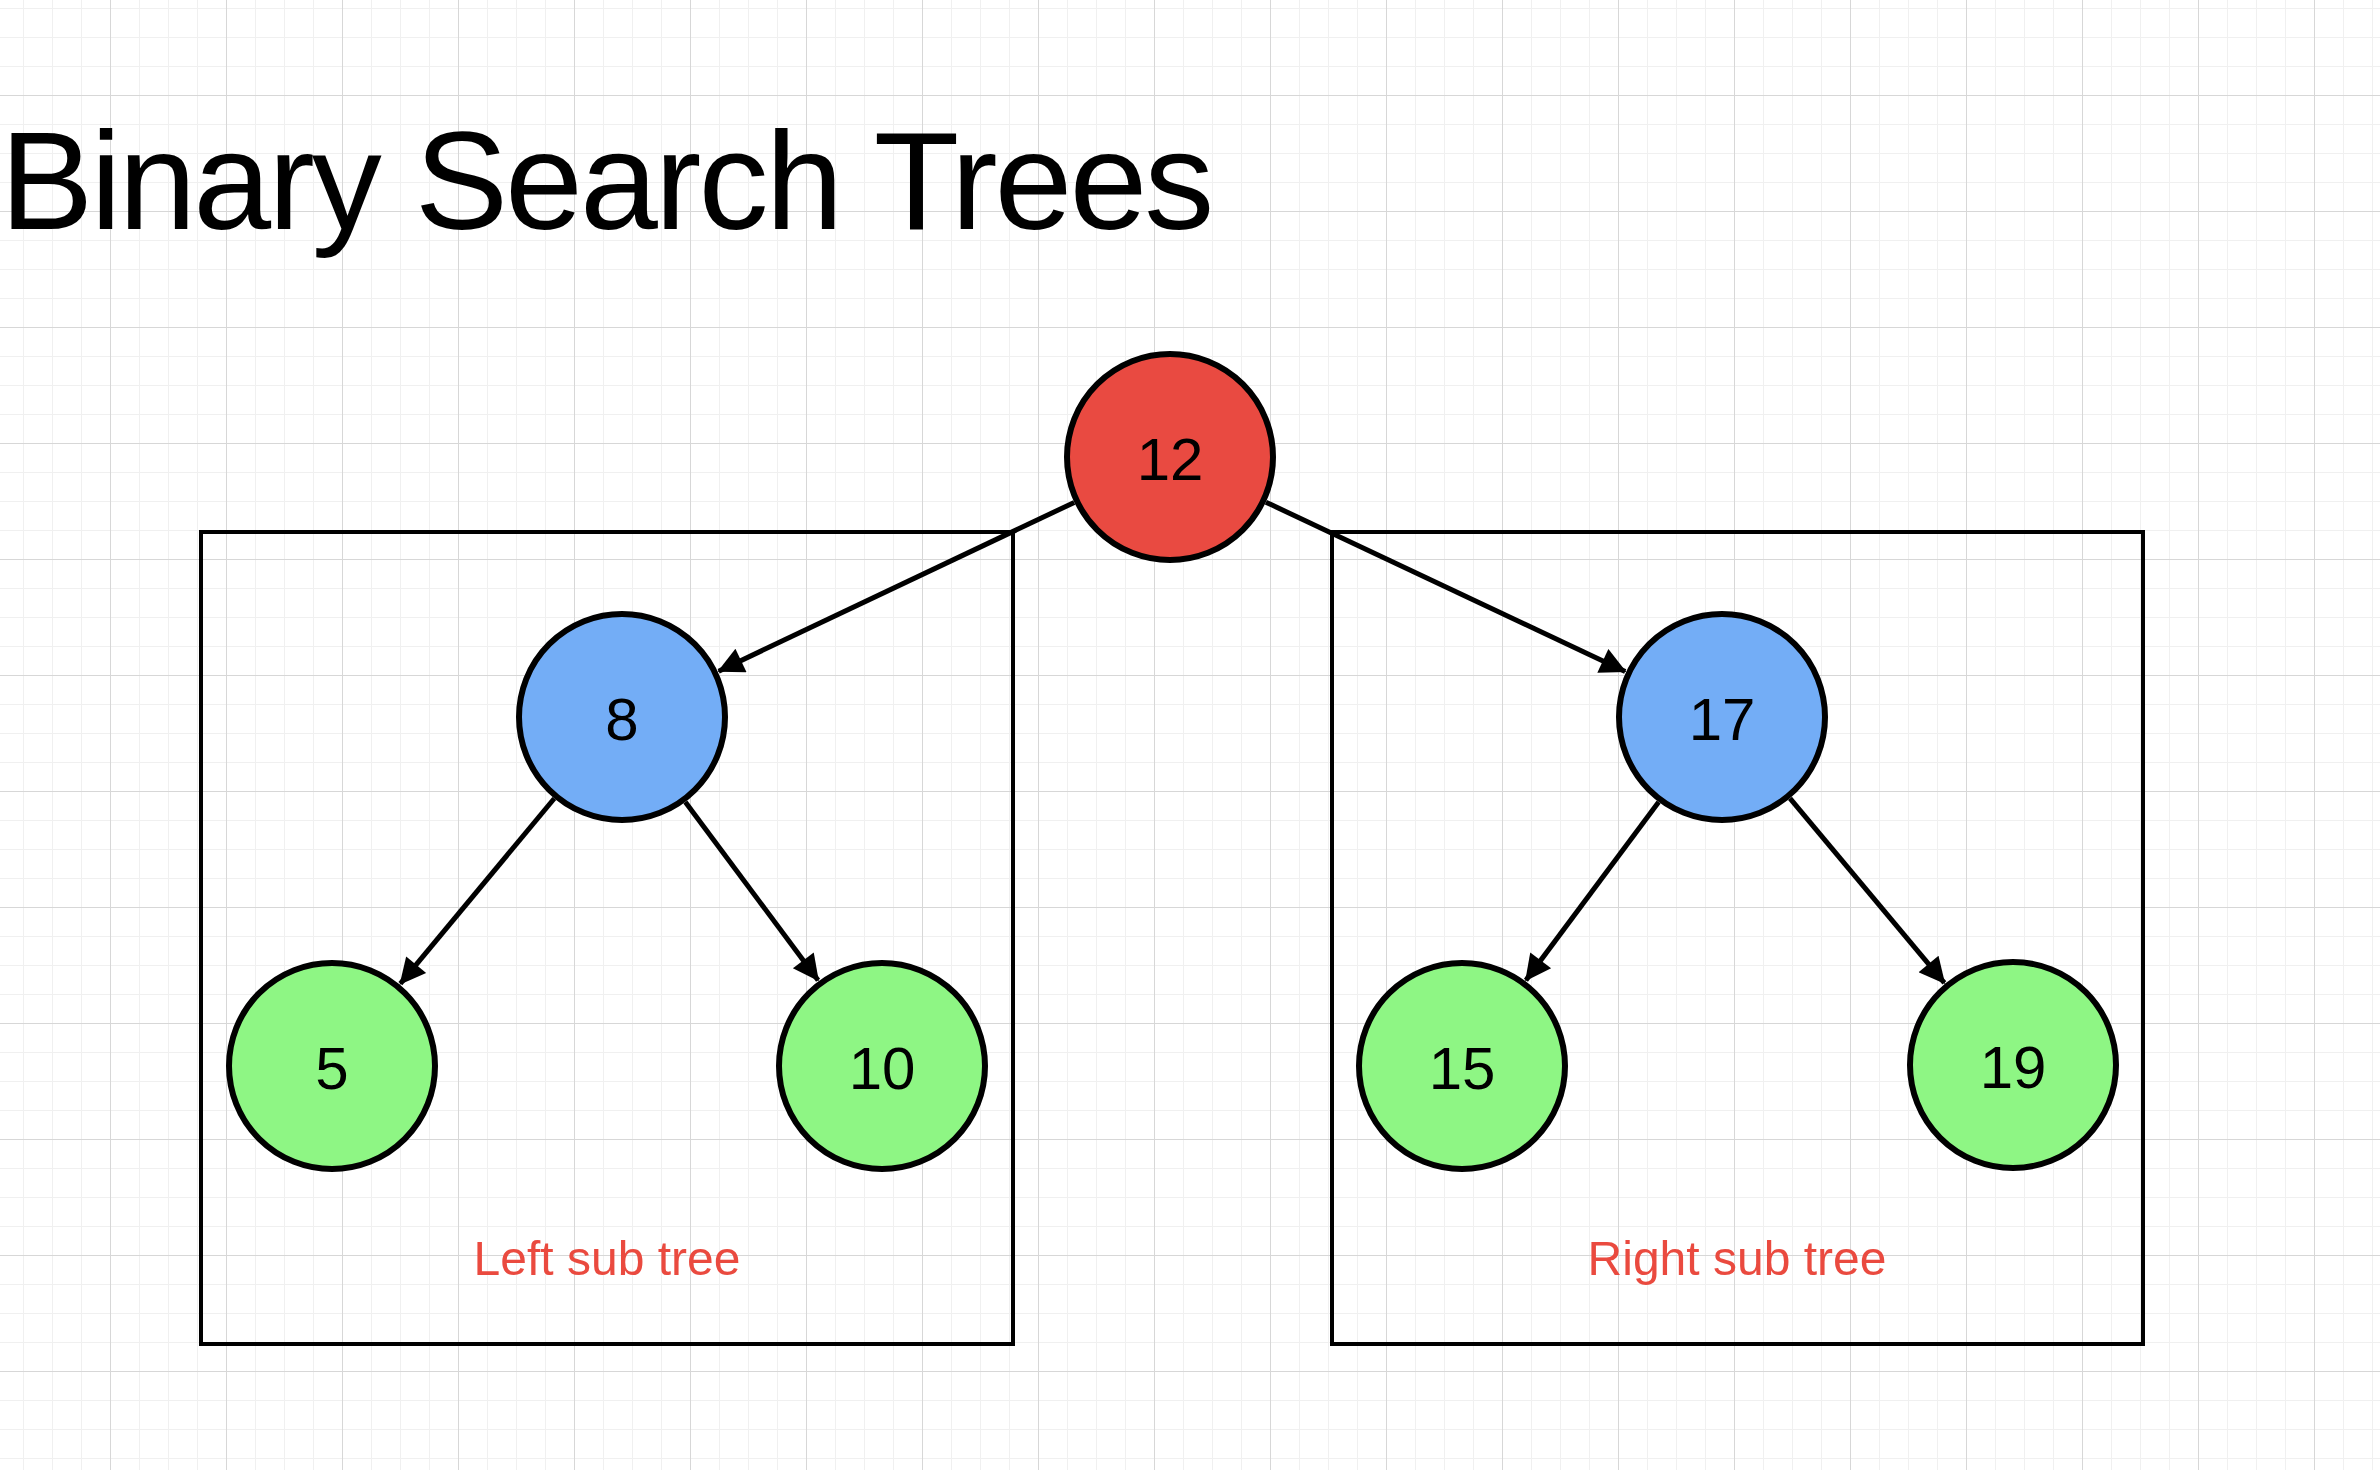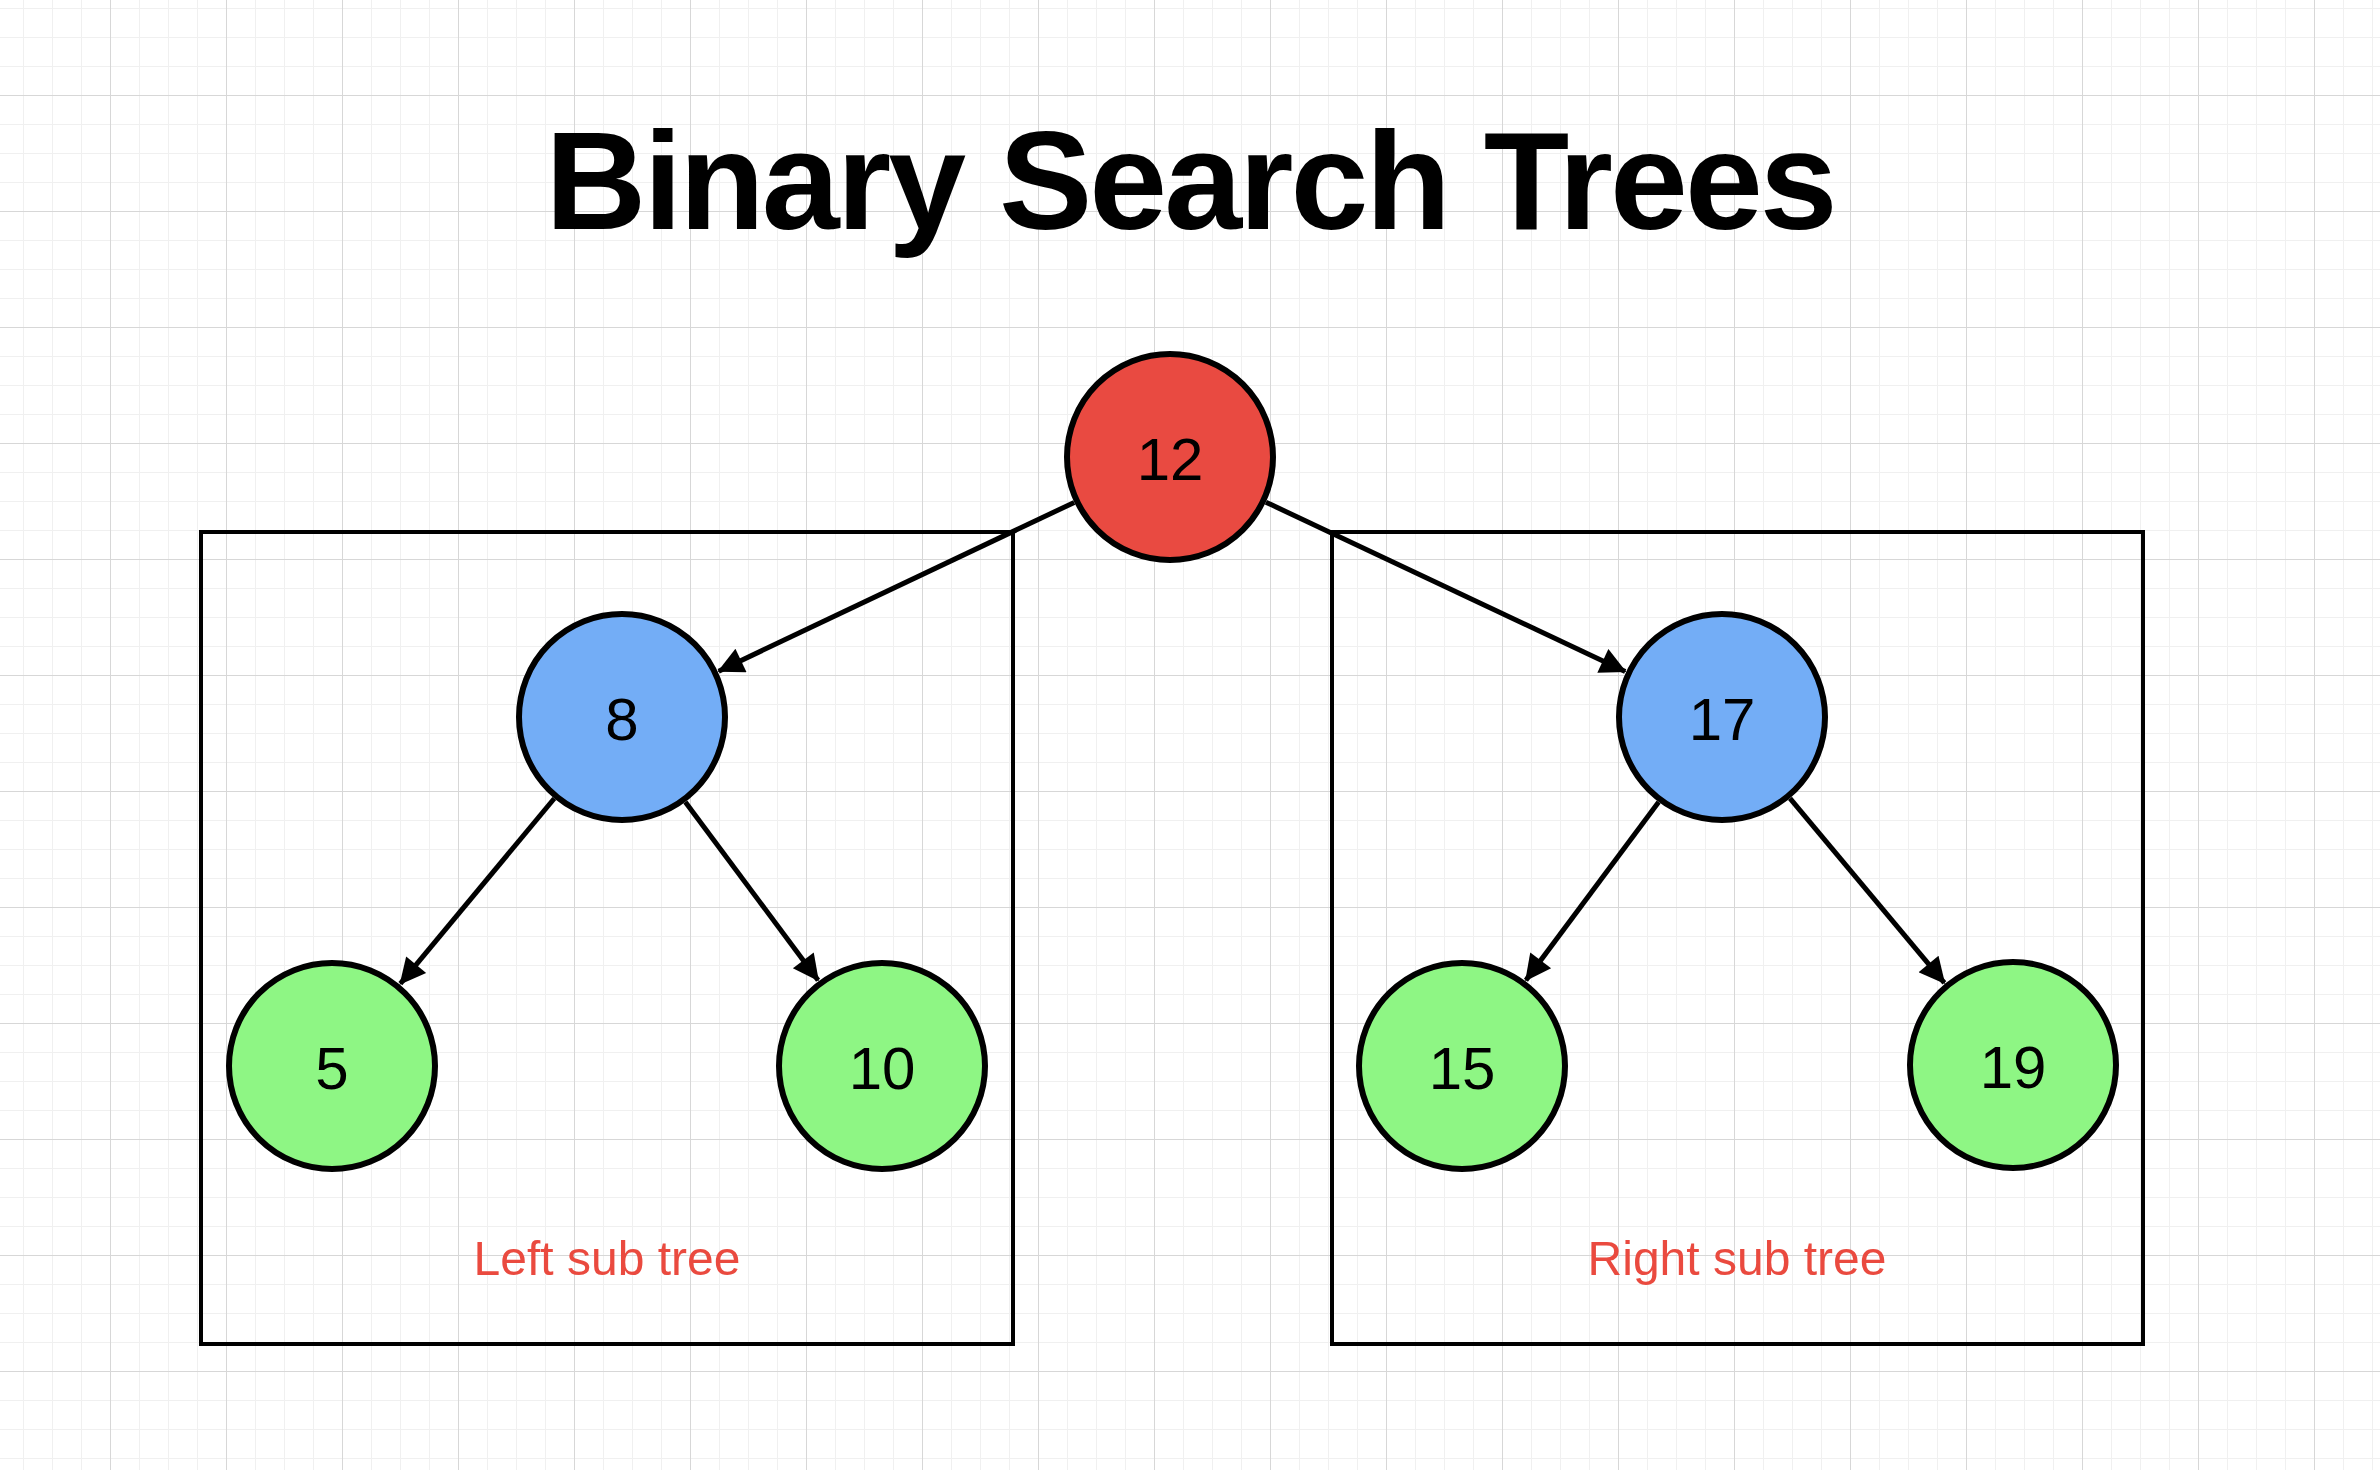--- a/index.html
+++ b/index.html
@@ -21,24 +21,23 @@
       linear-gradient(90deg, #f0f0f0 1px, transparent 1px);
     background-size: 116px 116px, 116px 116px, 29px 29px, 29px 29px;
     background-position: -21px -21px, -6px -6px, -21px -21px, -6px -6px;
     font-family: "Liberation Sans", sans-serif;
   }
   .page-title {
     position: absolute;
     top: 104px;
     left: 0;
     width: 100%;
-    text-align: center;
     font-size: 140px;
     line-height: 1.1;
-    font-weight: 700;
+    font-weight: 400;
     letter-spacing: -3px;
     color: #000000;
     white-space: nowrap;
   }
   svg.diagram {
     position: absolute;
     top: 0;
     left: 0;
   }
   svg.diagram text {

